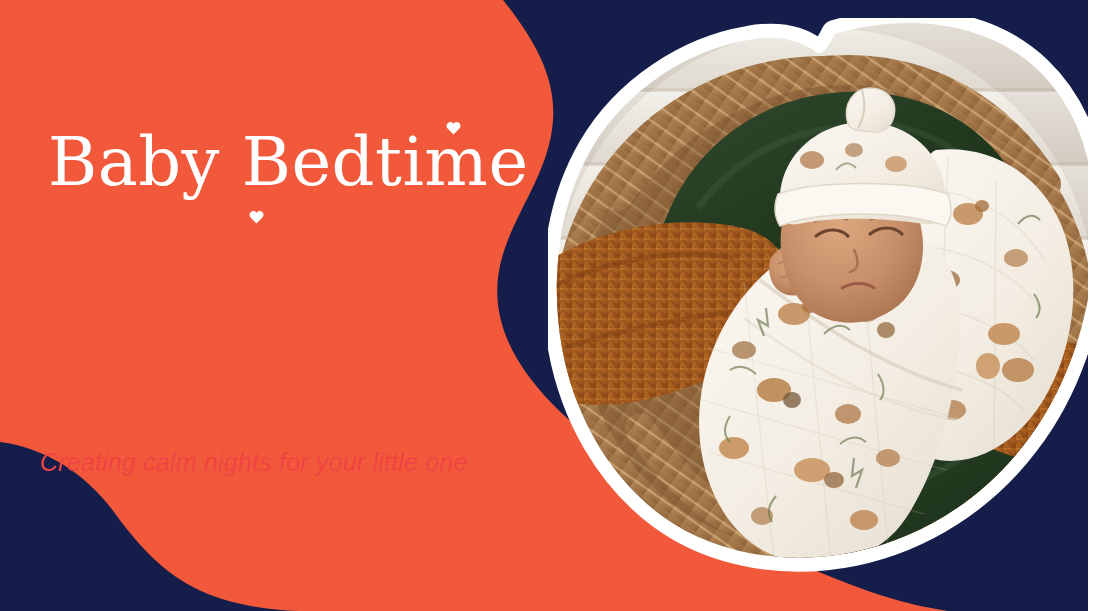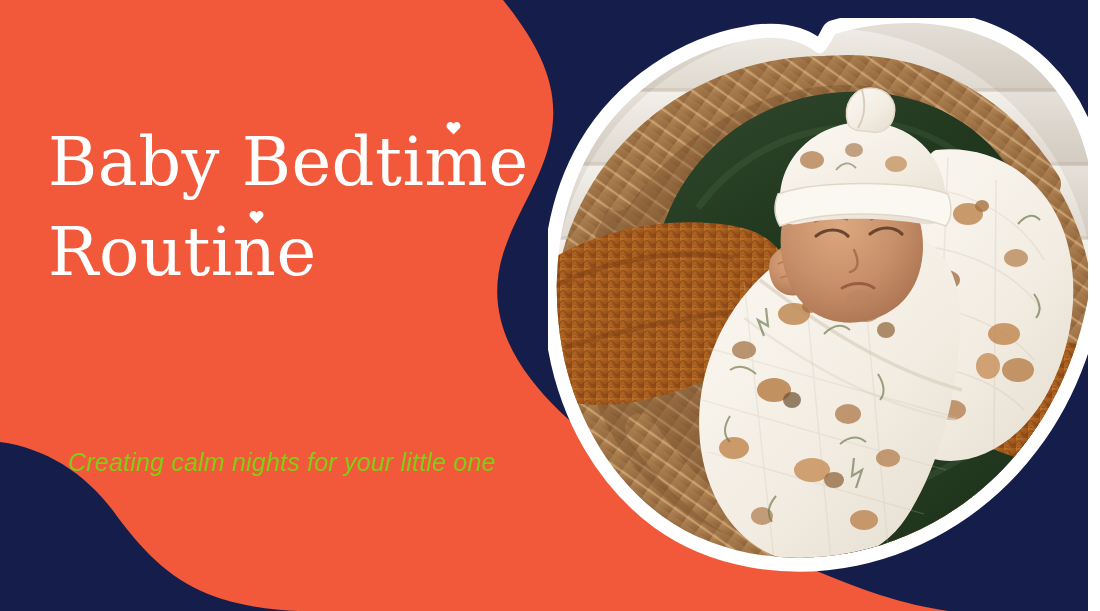--- a/index.html
+++ b/index.html
@@ -76,23 +76,23 @@
   .dot-mask {
     position: absolute;
     background: #F2593B;
     pointer-events: none;
   }
   .mask-bedtime { left: 396px; top: 6px; width: 17px; height: 14px; }
   .mask-routine { left: 199px; top: 5px;  width: 17px; height: 14px; }
 
   .subtitle {
     position: absolute;
-    left: 68px;
+    left: 40px;
     top: 404px;
-    color: #84cc16;
+    color: #ef4444;
     font-family: "Liberation Sans", sans-serif;
     font-style: italic;
     font-size: 25px;
     letter-spacing: 0.2px;
     white-space: nowrap;
     z-index: 5;
     margin-top: 44px;
   }
 
   
@@ -141,21 +141,20 @@
       <span class="line line1">
         <span>Baby Bedtime</span>
         <span class="dot-mask mask-bedtime"></span>
         <span class="heart-dot dot-bedtime">
           <svg viewBox="0 0 24 22">
               <path fill="#FFFFFF" d="M12 21.4 2.6 11.9C.2 9.5.2 5.6 2.6 3.2c2.4-2.4 6.2-2.4 8.6 0l.8.8.8-.8c2.4-2.4 6.2-2.4 8.6 0 2.4 2.4 2.4 6.3 0 8.7L12 21.4z"></path>
             </svg>
         </span>
       </span>
       <span class="line line2">
-        <span>Routine</span>
         <span class="dot-mask mask-routine"></span>
         <span class="heart-dot dot-routine">
           <svg viewBox="0 0 24 22">
               <path fill="#FFFFFF" d="M12 21.4 2.6 11.9C.2 9.5.2 5.6 2.6 3.2c2.4-2.4 6.2-2.4 8.6 0l.8.8.8-.8c2.4-2.4 6.2-2.4 8.6 0 2.4 2.4 2.4 6.3 0 8.7L12 21.4z"></path>
             </svg>
         </span>
       </span>
     </h1>
   </div>
 

